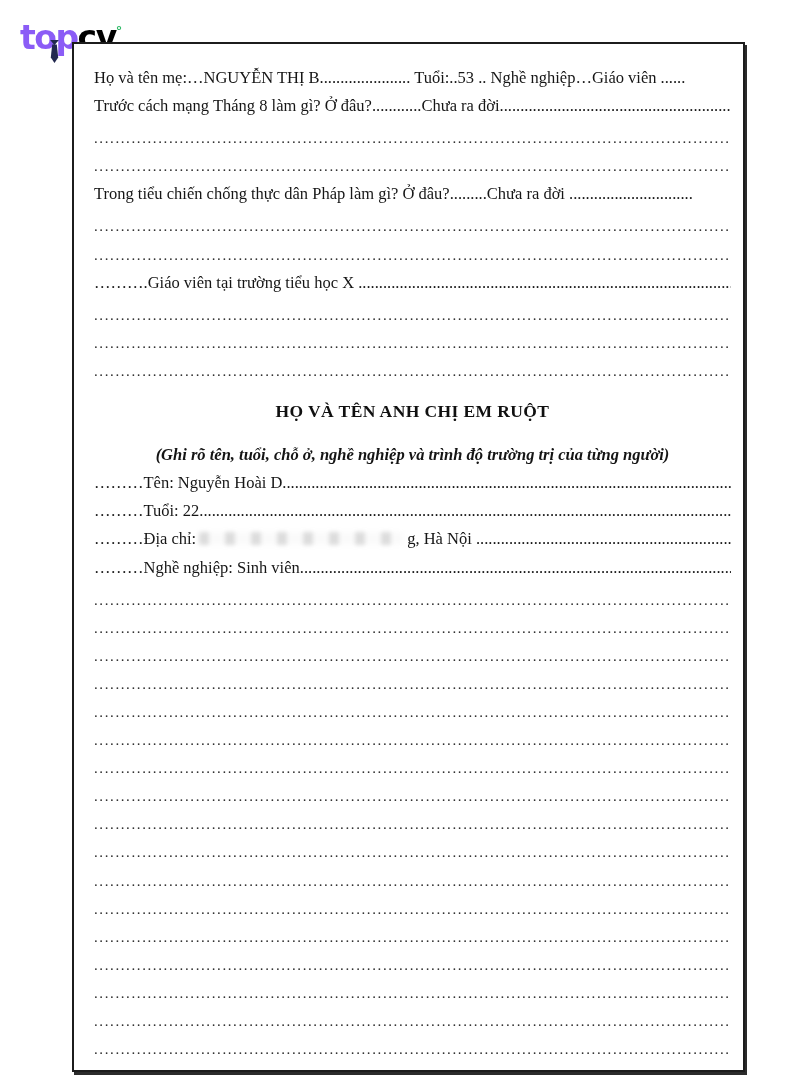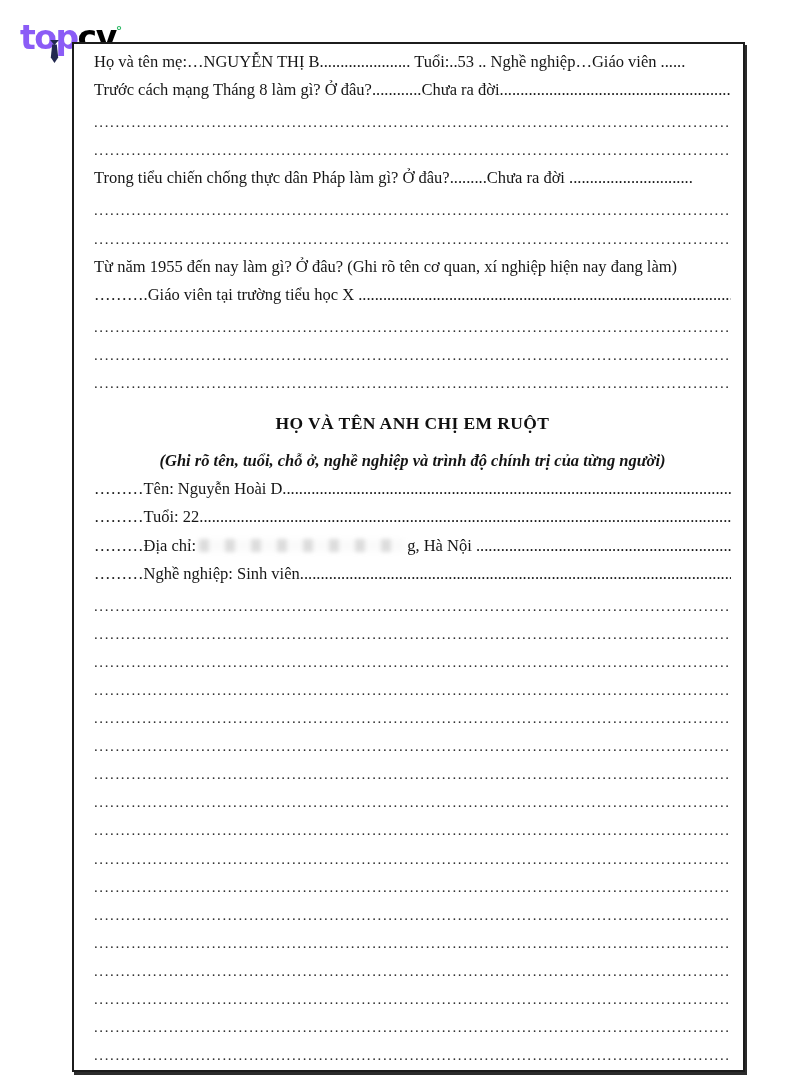--- a/index.html
+++ b/index.html
@@ -18,34 +18,34 @@
   .logo-cv{color:#000000;}
   .logo-mark{color:#2cb864;font-size:13px;vertical-align:14px;letter-spacing:0;}
   .logo-tie{position:absolute;left:29px;top:32px;width:11px;height:23px;}
 
   
   .sheet{
     position:absolute;left:72px;top:42px;width:673px;height:1030px;
     border:2px solid #1c1c1c;
     box-shadow:2px 3px 0 0 #2b2b2b;
     box-sizing:border-box;
-    padding:4px 12px 0 20px;
+    padding:20px 12px 0 20px;
     background:#ffffff;
   }
 
   .ln{
     height:28.1px;line-height:28.1px;font-size:16.5px;
     white-space:nowrap;overflow:hidden;color:#161616;
   }
   .dots{letter-spacing:1.6px;color:#2e2e2e;font-size:15px;}
   .grp{margin-top:4px;}
 
   .heading{
     text-align:center;font-weight:bold;font-size:17.5px;letter-spacing:.4px;
-    margin-top:12px;margin-bottom:10px;color:#101010;
+    margin-top:12px;margin-bottom:16px;color:#101010;
   }
   .note{
     text-align:center;font-weight:bold;font-style:italic;font-size:16.5px;
     color:#141414;
   }
 
   .blur-redact{
     display:inline-block;width:205px;height:13px;vertical-align:-1px;margin:0 3px;
     background:
       repeating-linear-gradient(90deg,
@@ -76,31 +76,30 @@
       <div class="ln dots">....................................................................................................................................................................................................................................................................................................................................................................................................................................</div>
     </div>
 
   <div class="ln">Trong tiểu chiến chống thực dân Pháp làm gì? Ở đâu?.........Chưa ra đời ..............................</div>
 
   <div class="grp">
       <div class="ln dots">....................................................................................................................................................................................................................................................................................................................................................................................................................................</div>
       <div class="ln dots">....................................................................................................................................................................................................................................................................................................................................................................................................................................</div>
     </div>
 
-  <div class="ln">Từ năm 1955 đến nay làm gì? Ở đâu? (Ghi rõ tên cơ quan, xí nghiệp hiện nay đang làm)</div>
   <div class="ln">……….Giáo viên tại trường tiểu học X ..........................................................................................................</div>
 
   <div class="grp">
       <div class="ln dots">....................................................................................................................................................................................................................................................................................................................................................................................................................................</div>
       <div class="ln dots">....................................................................................................................................................................................................................................................................................................................................................................................................................................</div>
       <div class="ln dots">....................................................................................................................................................................................................................................................................................................................................................................................................................................</div>
     </div>
 
   <div class="ln heading">HỌ VÀ TÊN ANH CHỊ EM RUỘT</div>
-  <div class="ln note">(Ghi rõ tên, tuổi, chỗ ở, nghề nghiệp và trình độ chính trị của từng người)</div>
+  <div class="ln note">(Ghi rõ tên, tuổi, chỗ ở, nghề nghiệp và trình độ trường trị của từng người)</div>
 
   <div class="ln">………Tên: Nguyễn Hoài D...............................................................................................................................................</div>
   <div class="ln">………Tuổi: 22...............................................................................................................................................................</div>
 
   <div class="ln"><span>………Địa chỉ:</span><span class="blur-redact"></span><span>g, Hà Nội .........................................................................</span></div>
 
   <div class="ln">………Nghề nghiệp: Sinh viên........................................................................................................................................</div>
 
   <div class="grp">
       <div class="ln dots">....................................................................................................................................................................................................................................................................................................................................................................................................................................</div>

